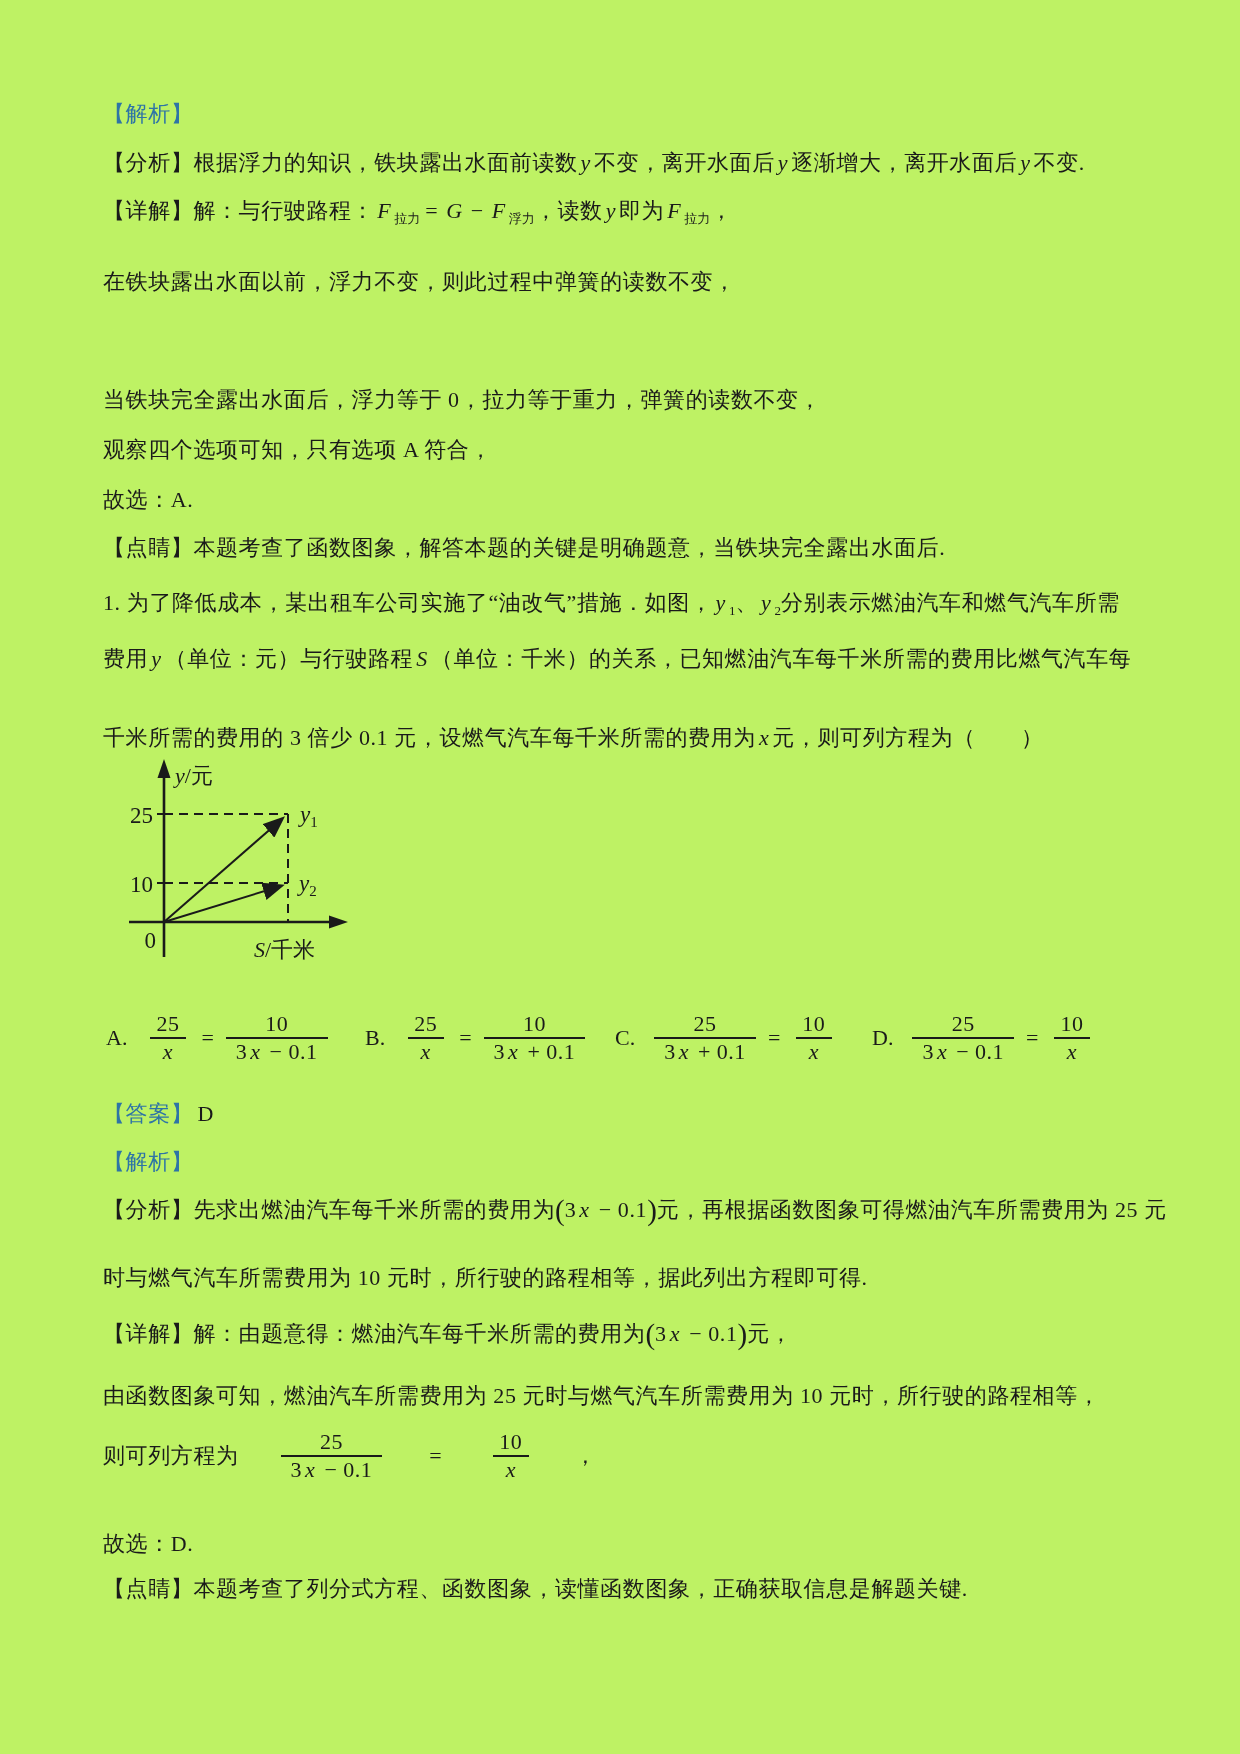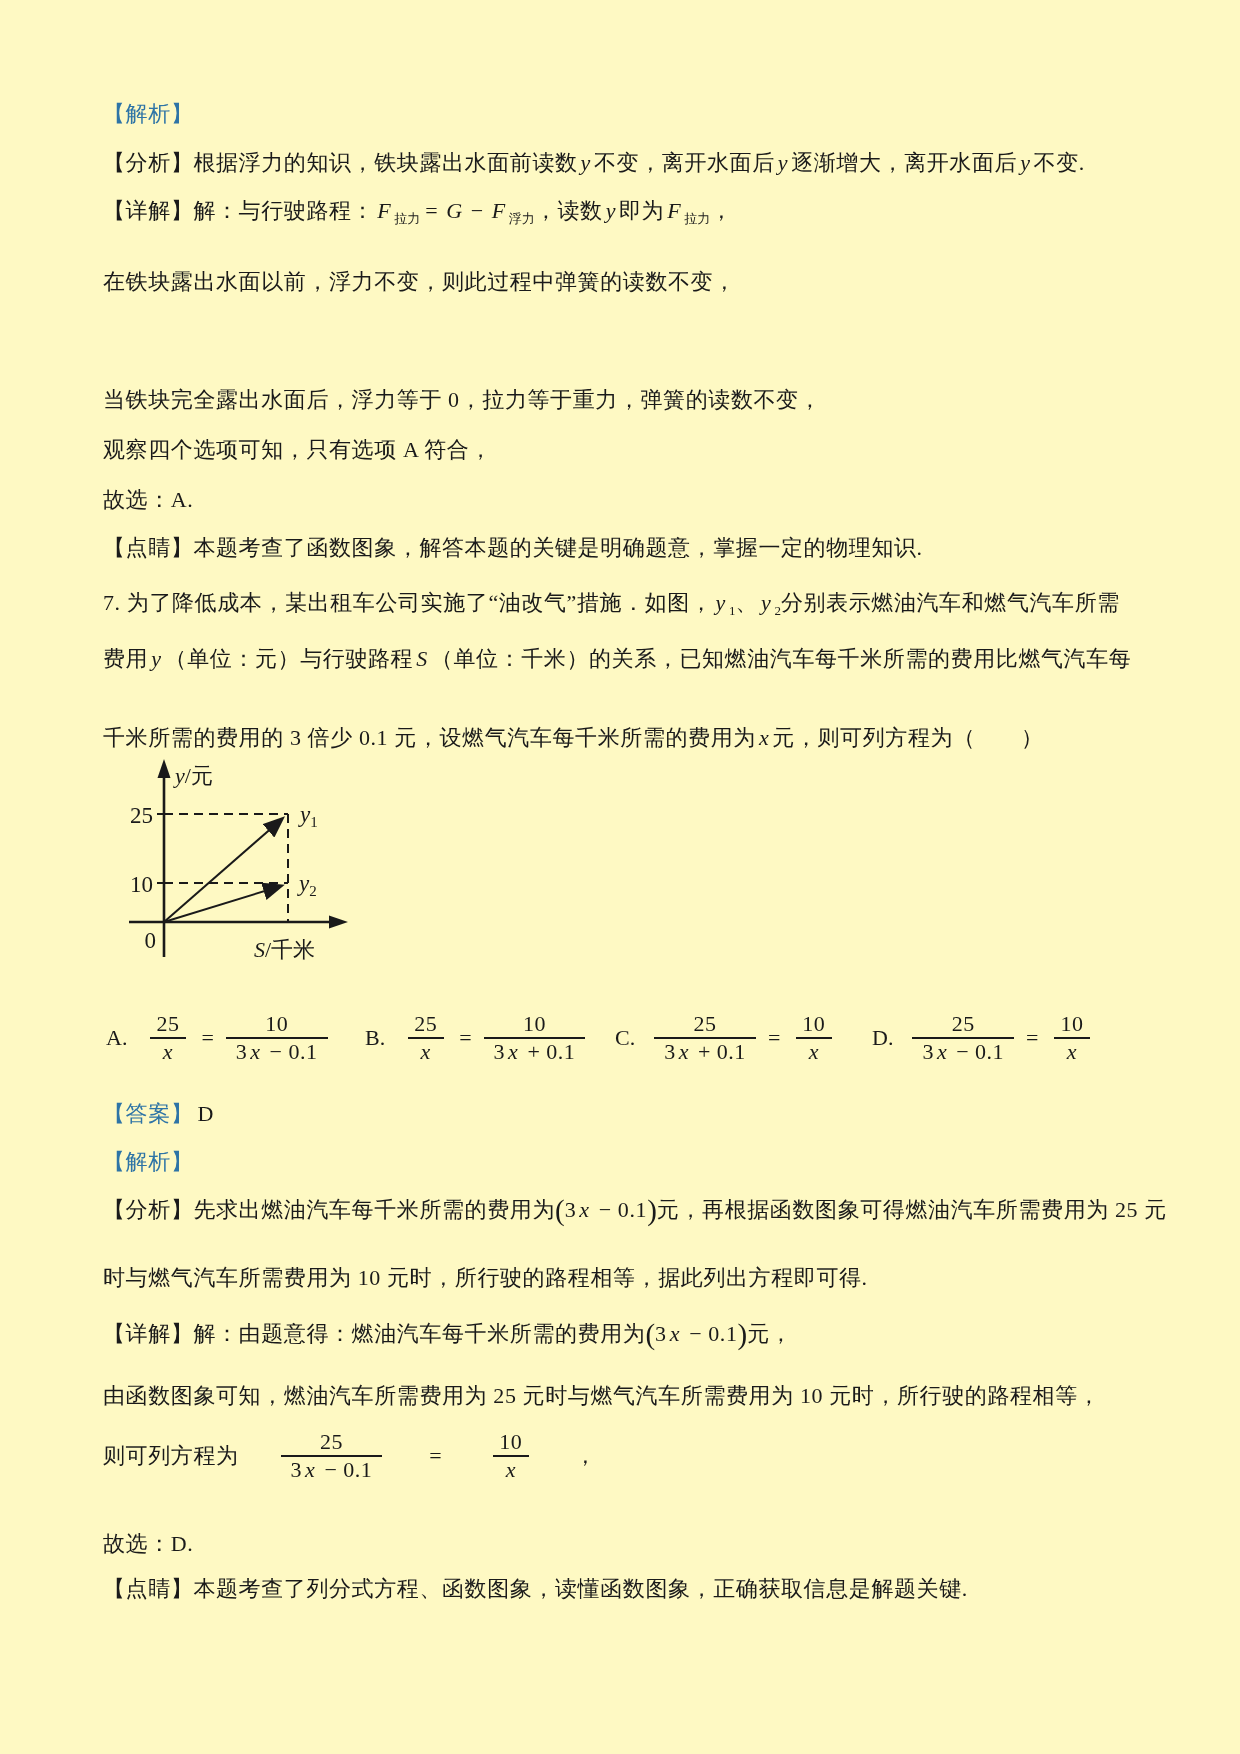--- a/index.html
+++ b/index.html
@@ -1,17 +1,17 @@
 <!DOCTYPE html>
 <html><head>
 <meta charset="utf-8">
 <style>
   html,body {margin:0; padding:0; background:#ffffff;}
   .page {
-    position:relative; width:1240px; height:1754px; background:#fef9c3;
+    position:relative; width:1240px; height:1754px; background:#bef264;
     color:#1a1a1a; font-family:"Liberation Serif","DejaVu Serif",serif;
     font-size:22px; overflow:hidden;
   }
   .ln {position:absolute; left:103px; white-space:nowrap; letter-spacing:0.6px; line-height:1.25;}
   .blue {color:#2e74a6;}
   .mv {font-style:italic; font-family:"Liberation Serif","DejaVu Serif",serif; padding:0 3px;}
   .msub {font-size:13px; letter-spacing:0;}
   .meq {margin:0 5px;}
   .bp {font-size:29px; line-height:0.8; vertical-align:-3px; letter-spacing:0;}
   .frac {
@@ -39,24 +39,24 @@
   </div>
 
   <div class="ln" style="top:197px">
     <span>【详解】解：与行驶路程：</span><i class="mv">F</i><sub class="msub">拉力</sub><span class="meq">=</span><i class="mv">G</i><span class="meq">−</span><i class="mv">F</i><sub class="msub">浮力</sub><span>，读数</span><i class="mv">y</i><span>即为</span><i class="mv">F</i><sub class="msub">拉力</sub><span>，</span>
   </div>
 
   <div class="ln" style="top:268px">在铁块露出水面以前，浮力不变，则此过程中弹簧的读数不变，</div>
   <div class="ln" style="top:386px">当铁块完全露出水面后，浮力等于 0，拉力等于重力，弹簧的读数不变，</div>
   <div class="ln" style="top:436px">观察四个选项可知，只有选项 A 符合，</div>
   <div class="ln" style="top:486px">故选：A.</div>
-  <div class="ln" style="top:534px">【点睛】本题考查了函数图象，解答本题的关键是明确题意，掌握一定的物理知识.</div>
+  <div class="ln" style="top:534px">【点睛】本题考查了函数图象，解答本题的关键是明确题意，当铁块完全露出水面后.</div>
 
   <div class="ln" style="top:589px">
-    <span>7. 为了降低成本，某出租车公司实施了“油改气”措施．如图，</span><i class="mv">y</i><sub class="msub">1</sub><span>、</span><i class="mv">y</i><sub class="msub">2</sub><span>分别表示燃油汽车和燃气汽车所需</span>
+    <span>1. 为了降低成本，某出租车公司实施了“油改气”措施．如图，</span><i class="mv">y</i><sub class="msub">1</sub><span>、</span><i class="mv">y</i><sub class="msub">2</sub><span>分别表示燃油汽车和燃气汽车所需</span>
   </div>
   <div class="ln" style="top:645px">
     <span>费用</span><i class="mv">y</i><span>（单位：元）与行驶路程</span><i class="mv">S</i><span>（单位：千米）的关系，已知燃油汽车每千米所需的费用比燃气汽车每</span>
   </div>
   <div class="ln" style="top:724px">
     <span>千米所需的费用的 3 倍少 0.1 元，设燃气汽车每千米所需的费用为</span><i class="mv">x</i><span>元，则可列方程为（　　）</span>
   </div>
 
   <svg style="position:absolute; left:118px; top:756px;" width="265" height="212" viewBox="0 0 265 212">
     <defs>

